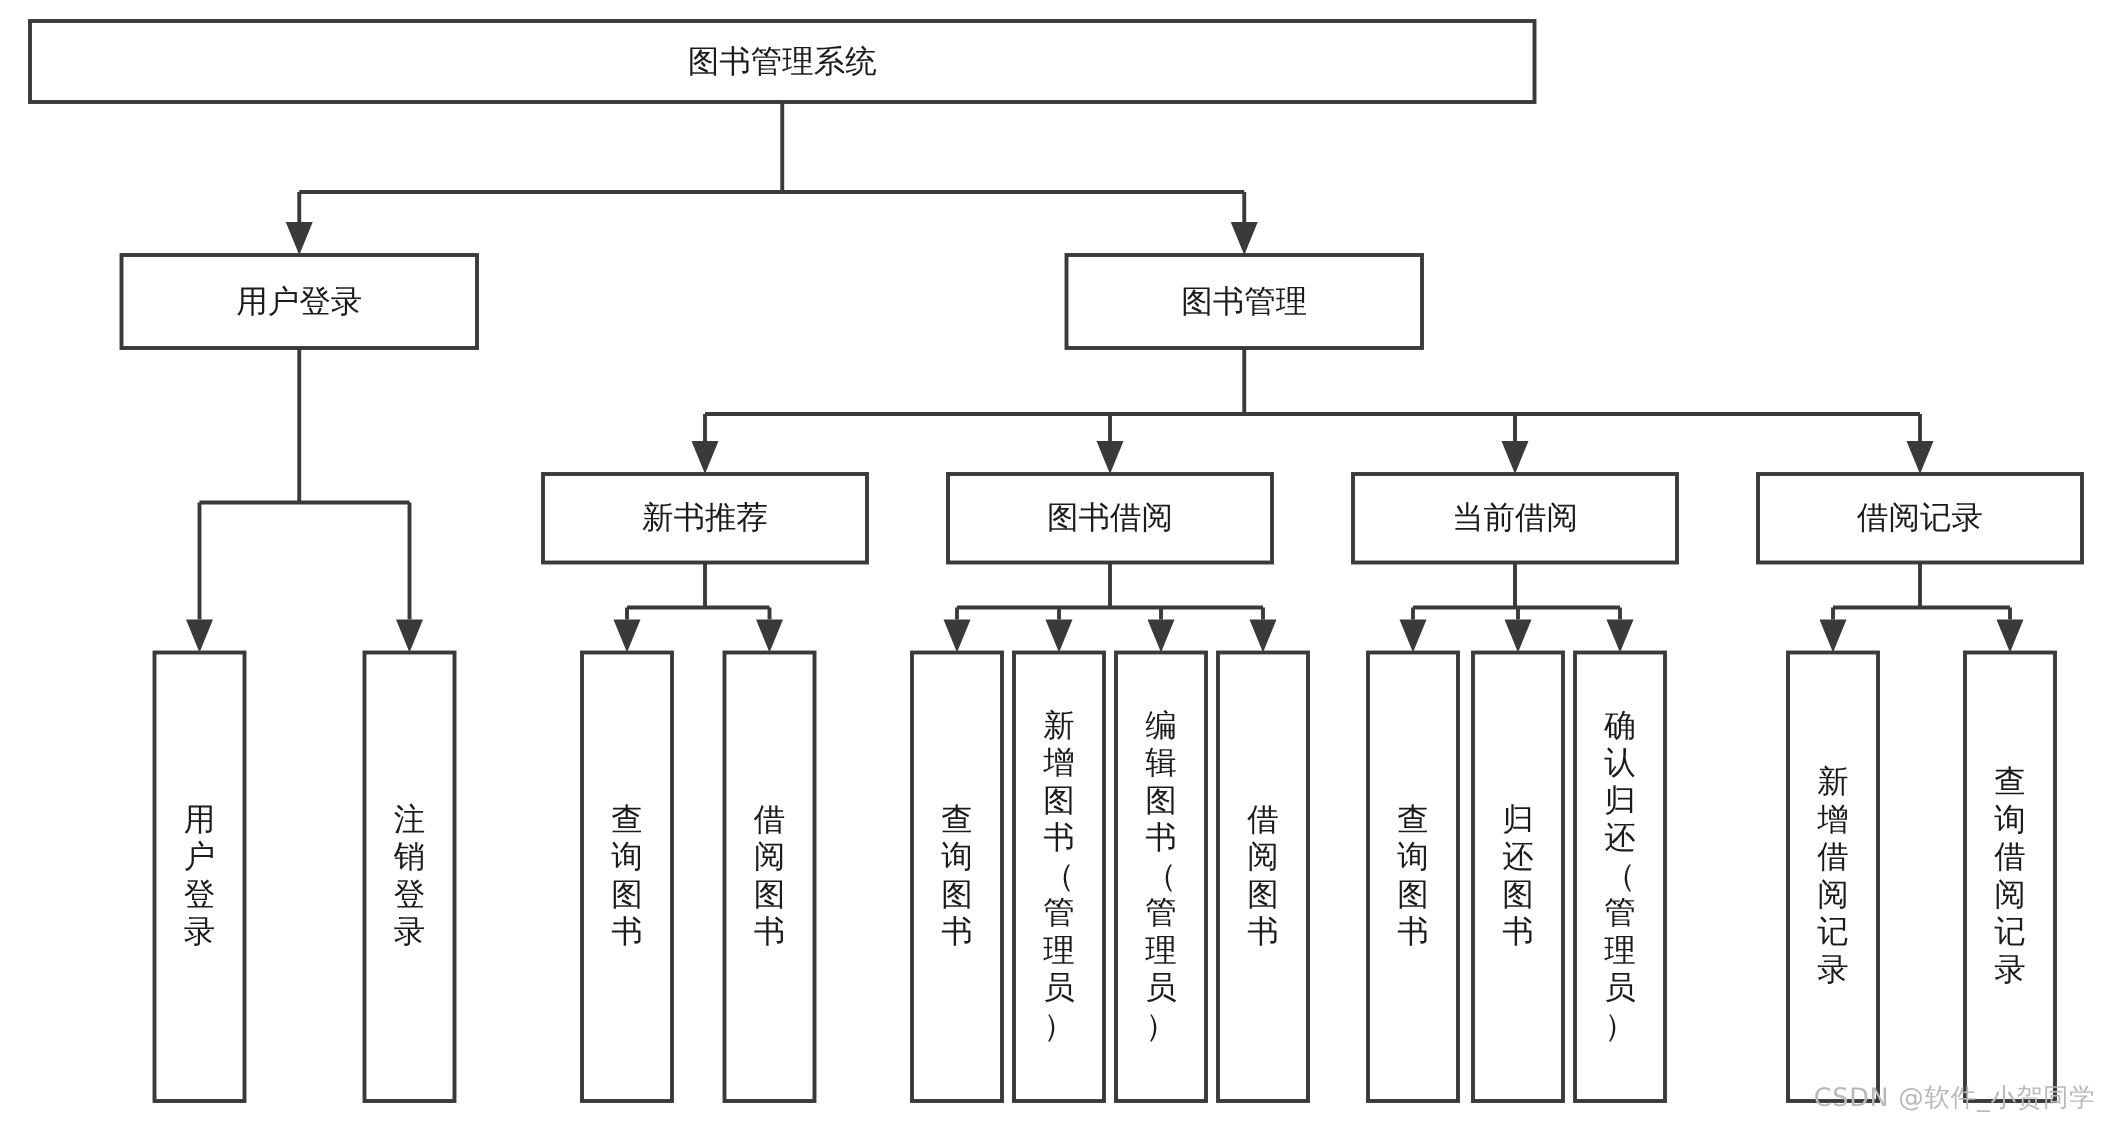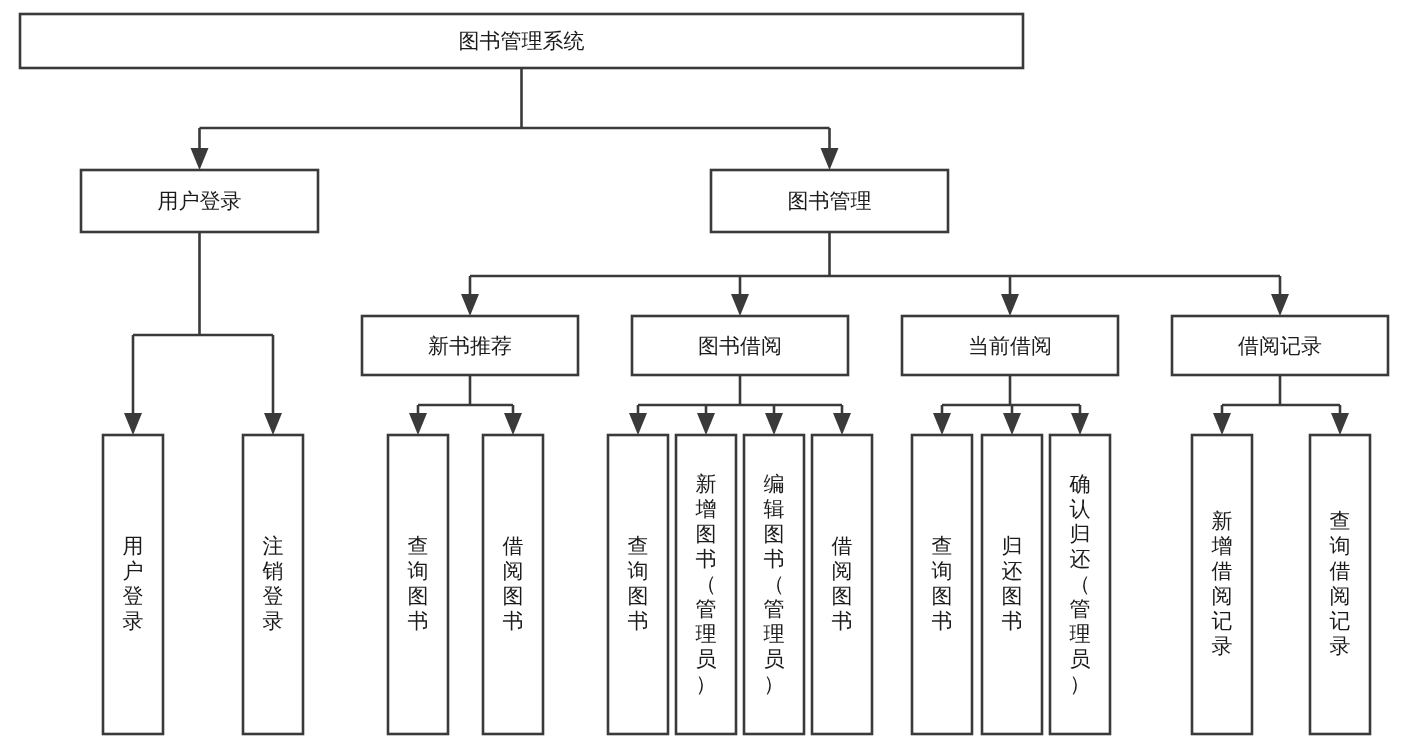--- a/index.html
+++ b/index.html
@@ -161,13 +161,14 @@
         <rect x="982" y="435" width="60" height="299" class="node-box"></rect>
         <text x="1012" class="node-label-v"><tspan x="1012" y="553">归</tspan><tspan x="1012" y="578">还</tspan><tspan x="1012" y="603">图</tspan><tspan x="1012" y="628">书</tspan></text>
         <rect x="1050" y="435" width="60" height="299" class="node-box"></rect>
         <text x="1080" class="node-label-v"><tspan x="1080" y="490.5">确</tspan><tspan x="1080" y="515.5">认</tspan><tspan x="1080" y="540.5">归</tspan><tspan x="1080" y="565.5">还</tspan><tspan x="1080" y="590.5">（</tspan><tspan x="1080" y="615.5">管</tspan><tspan x="1080" y="640.5">理</tspan><tspan x="1080" y="665.5">员</tspan><tspan x="1080" y="690.5">）</tspan></text>
         <rect x="1192" y="435" width="60" height="299" class="node-box"></rect>
         <text x="1222" class="node-label-v"><tspan x="1222" y="528">新</tspan><tspan x="1222" y="553">增</tspan><tspan x="1222" y="578">借</tspan><tspan x="1222" y="603">阅</tspan><tspan x="1222" y="628">记</tspan><tspan x="1222" y="653">录</tspan></text>
         <rect x="1310" y="435" width="60" height="299" class="node-box"></rect>
         <text x="1340" class="node-label-v"><tspan x="1340" y="528">查</tspan><tspan x="1340" y="553">询</tspan><tspan x="1340" y="578">借</tspan><tspan x="1340" y="603">阅</tspan><tspan x="1340" y="628">记</tspan><tspan x="1340" y="653">录</tspan></text>
       </g>
   </svg>
+  <div class="watermark">CSDN @软件_小贺同学</div>
 </div>
 
 </body></html>

